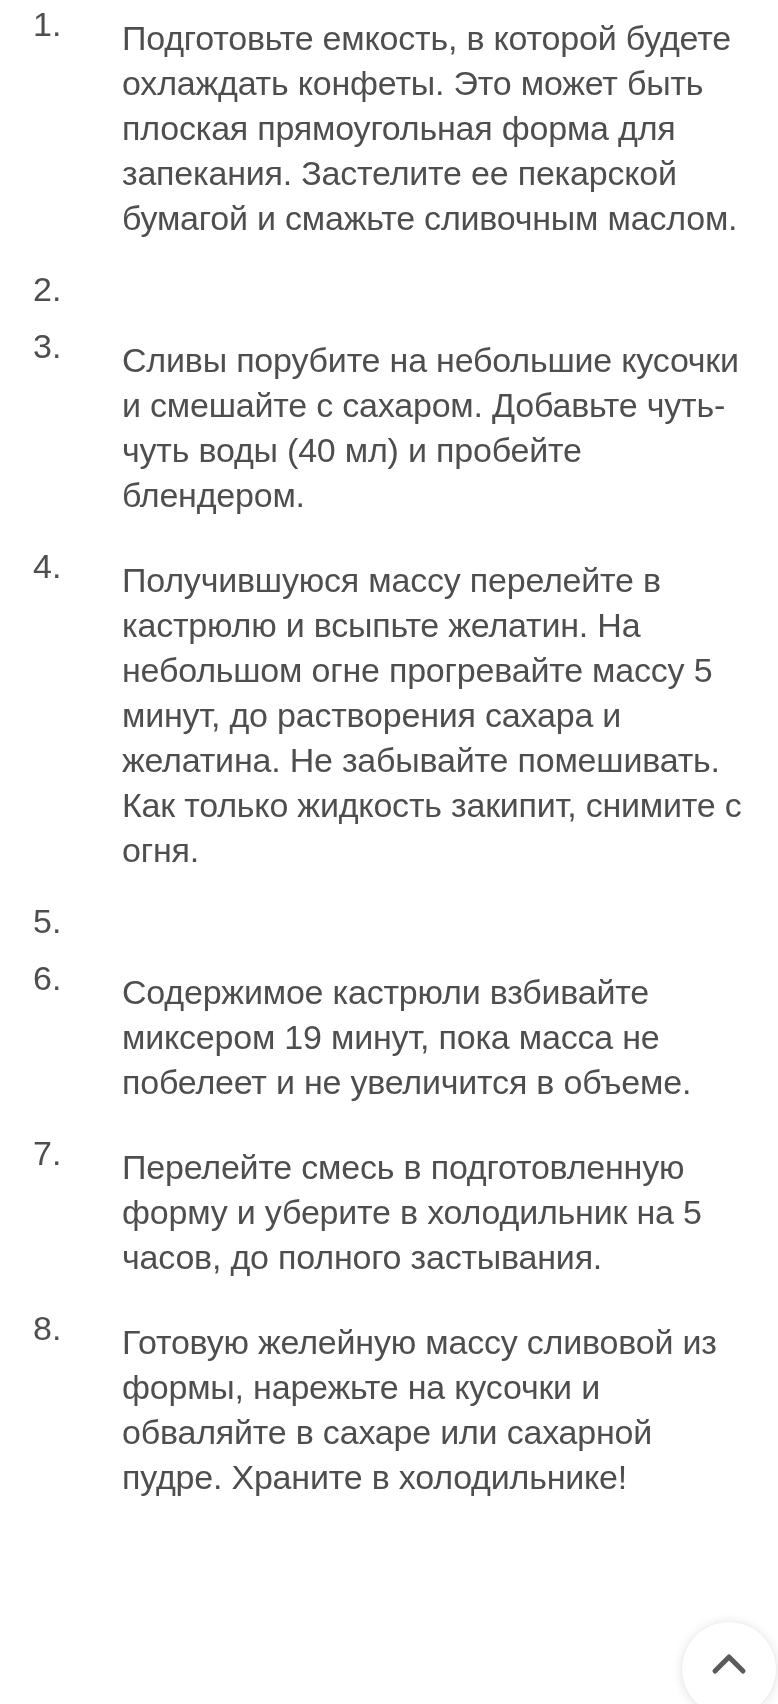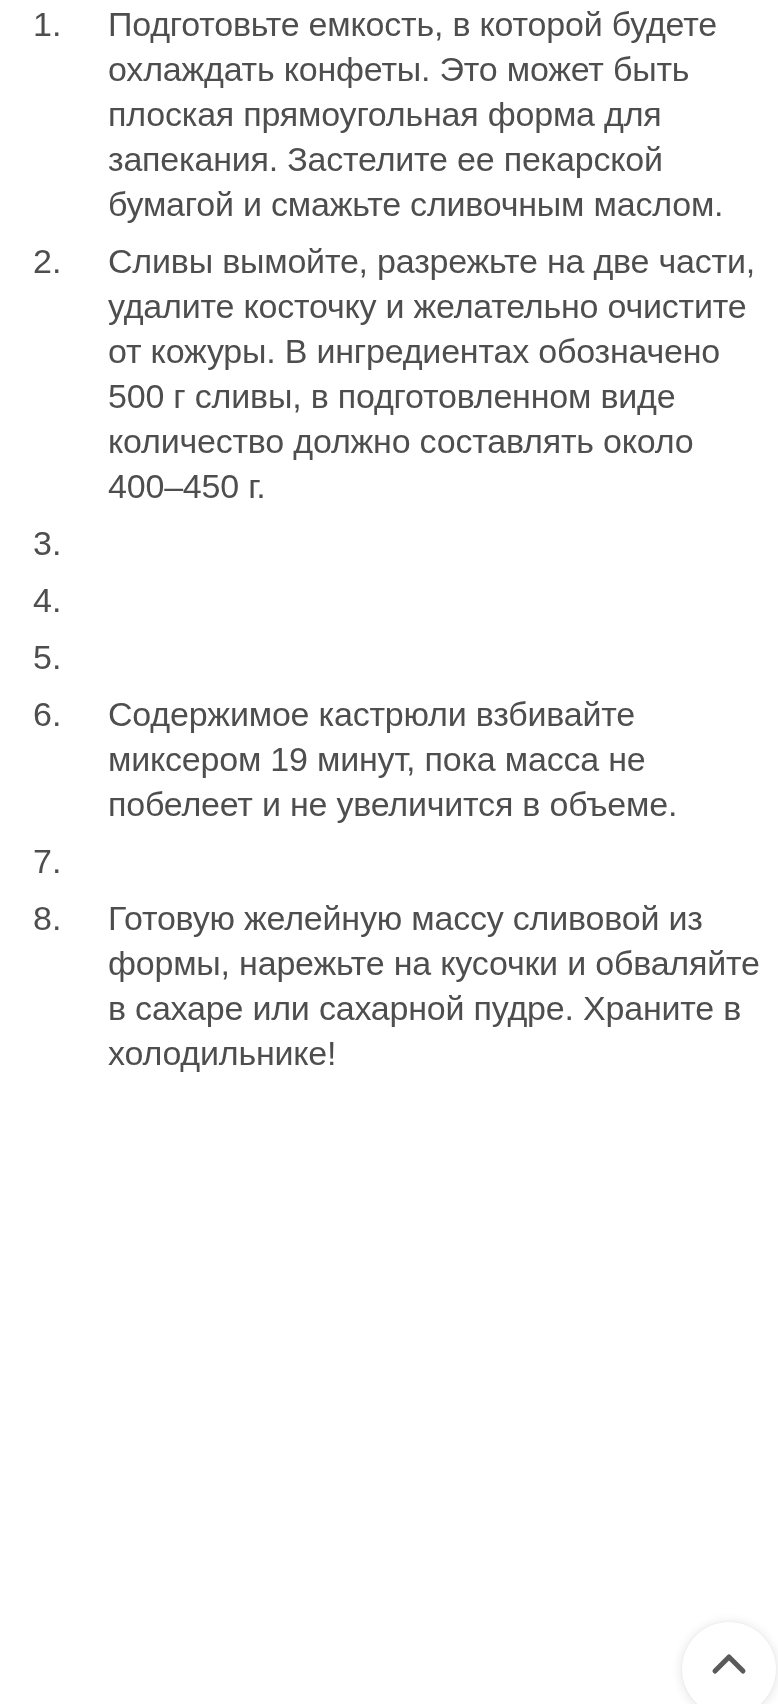--- a/index.html
+++ b/index.html
@@ -25,21 +25,21 @@
     margin: 0 0 12px 0;
     color: #4e4e4e;
     font-size: 34px;
     line-height: 45px;
   }
   .step-num {
     flex: 0 0 75px;
     width: 75px;
   }
   .step-text {
-    margin: 0;
+    margin: 14px;
     flex: 1 1 auto;
     max-width: 662px;
     letter-spacing: -0.2px;
   }
   .scroll-top {
     position: absolute;
     left: 682px;
     top: 1622px;
     width: 94px;
     height: 94px;
@@ -63,42 +63,44 @@
 
 <ol class="steps">
 
     <li class="step">
       <span class="step-num">1.</span>
       <p class="step-text">Подготовьте емкость, в которой будете охлаждать конфеты. Это может быть плоская прямоугольная форма для запекания. Застелите ее пекарской бумагой и смажьте сливочным маслом.</p>
     </li>
 
     <li class="step">
       <span class="step-num">2.</span>
-      <p class="step-text">Сливы вымойте, разрежьте на две части, удалите косточку и желательно очистите от кожуры. В ингредиентах обозначено 500 г сливы, в подготовленном виде количество должно составлять около 400–450 г.</p>
     </li>
 
     <li class="step">
       <span class="step-num">3.</span>
+      <p class="step-text">Сливы порубите на небольшие кусочки и смешайте с сахаром. Добавьте чуть-чуть воды (40 мл) и пробейте блендером.</p>
     </li>
 
     <li class="step">
       <span class="step-num">4.</span>
+      <p class="step-text">Получившуюся массу перелейте в кастрюлю и всыпьте желатин. На небольшом огне прогревайте массу 5 минут, до растворения сахара и желатина. Не забывайте помешивать. Как только жидкость закипит, снимите с огня.</p>
     </li>
 
     <li class="step">
       <span class="step-num">5.</span>
     </li>
 
     <li class="step">
       <span class="step-num">6.</span>
       <p class="step-text">Содержимое кастрюли взбивайте миксером 19 минут, пока масса не побелеет и не увеличится в объеме.</p>
     </li>
 
     <li class="step">
       <span class="step-num">7.</span>
+      <p class="step-text">Перелейте смесь в подготовленную форму и уберите в холодильник на 5 часов, до полного застывания.</p>
     </li>
 
     <li class="step">
       <span class="step-num">8.</span>
       <p class="step-text">Готовую желейную массу сливовой из формы, нарежьте на кусочки и обваляйте в сахаре или сахарной пудре. Храните в холодильнике!</p>
     </li>
   </ol>
 
 <button class="scroll-top" aria-label="Scroll to top">
   <span>

